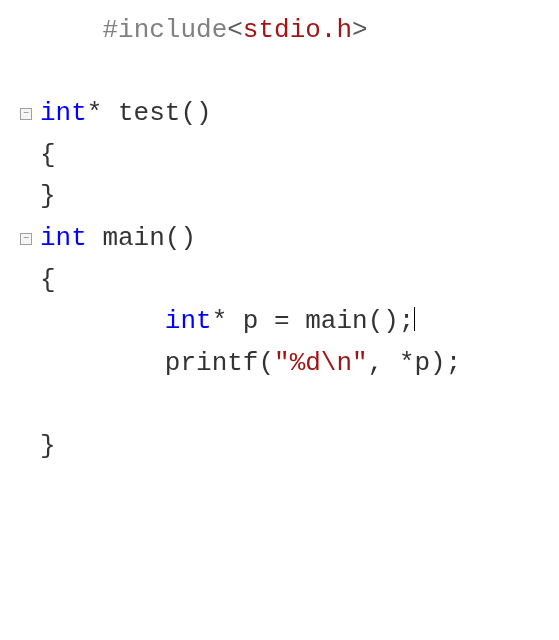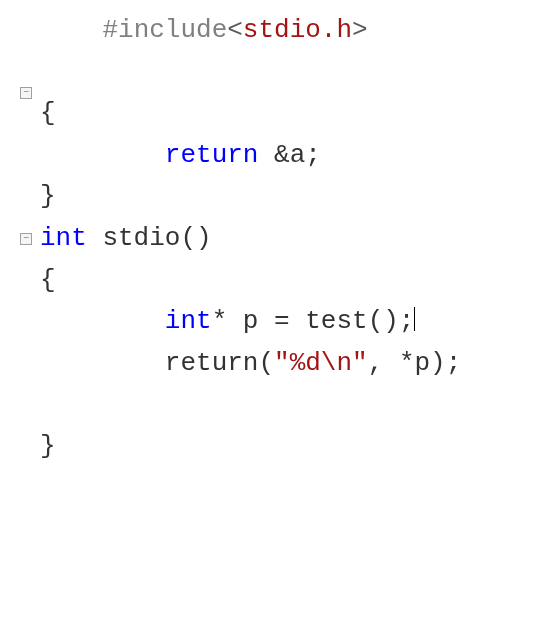--- a/index.html
+++ b/index.html
@@ -58,23 +58,22 @@
       vertical-align: middle;
       margin-bottom: 4px;
     }
   </style>
 </head>
 <body>
 
 <div class="code-container">
 <div class="line"><span class="code-text">    <span class="include-keyword">#include</span><span class="angle">&lt;</span><span class="header">stdio.h</span><span class="angle">&gt;</span></span></div>
     <div class="line"><span class="code-text">&nbsp;</span></div>
-    <div class="line"><div class="fold-marker">−</div></div>
+    <div class="line"><div class="fold-marker">−</div><span class="code-text"><span class="keyword">int</span><span class="plain">* test()</span></span></div>
     <div class="line"><span class="code-text"><span class="plain">{</span></span></div>
-    <div class="line"><span class="code-text">        <span class="keyword">return</span><span class="plain"> &amp;a;</span></span></div>
     <div class="line"><span class="code-text"><span class="plain">}</span></span></div>
-    <div class="line"><div class="fold-marker">−</div><span class="code-text"><span class="keyword">int</span><span class="plain"> stdio()</span></span></div>
+    <div class="line"><div class="fold-marker">−</div><span class="code-text"><span class="keyword">int</span><span class="plain"> main()</span></span></div>
     <div class="line"><span class="code-text"><span class="plain">{</span></span></div>
-    <div class="line"><span class="code-text">        <span class="keyword">int</span><span class="plain">* p = test();</span><span class="cursor"></span></span></div>
-    <div class="line"><span class="code-text">        <span class="plain">return(</span><span class="string">"%d\n"</span><span class="plain">, *p);</span></span></div>
+    <div class="line"><span class="code-text">        <span class="keyword">int</span><span class="plain">* p = main();</span><span class="cursor"></span></span></div>
+    <div class="line"><span class="code-text">        <span class="plain">printf(</span><span class="string">"%d\n"</span><span class="plain">, *p);</span></span></div>
     <div class="line"><span class="code-text">&nbsp;</span></div>
     <div class="line"><span class="code-text"><span class="plain">}</span></span></div>
   </div>
 
 </body></html>

